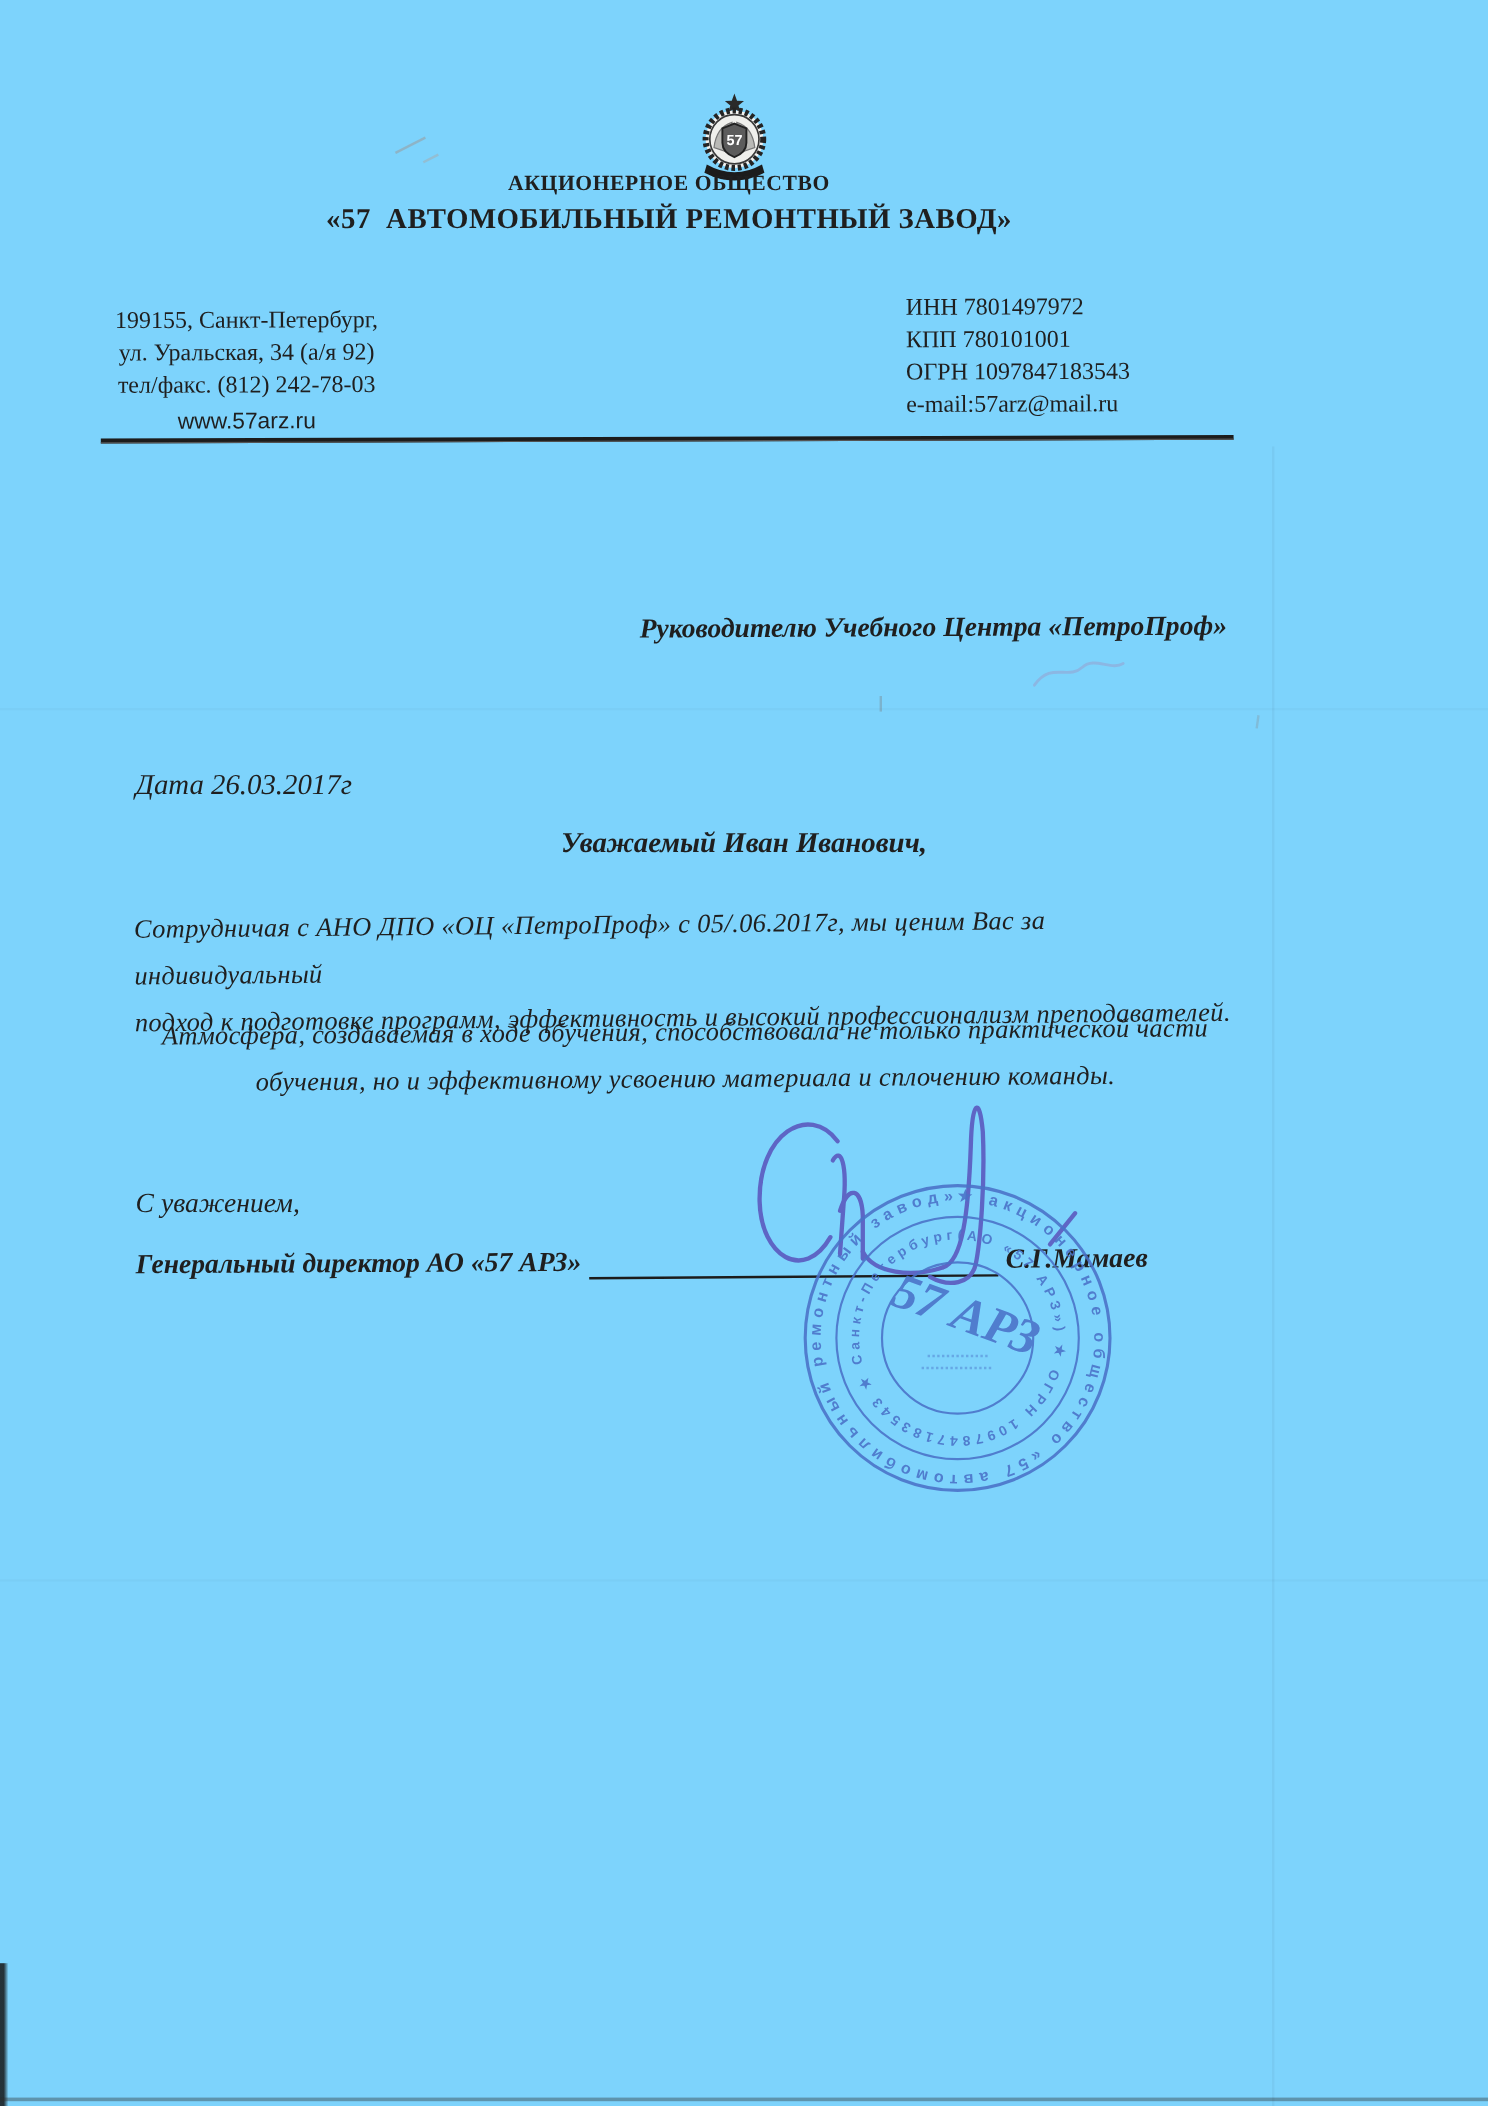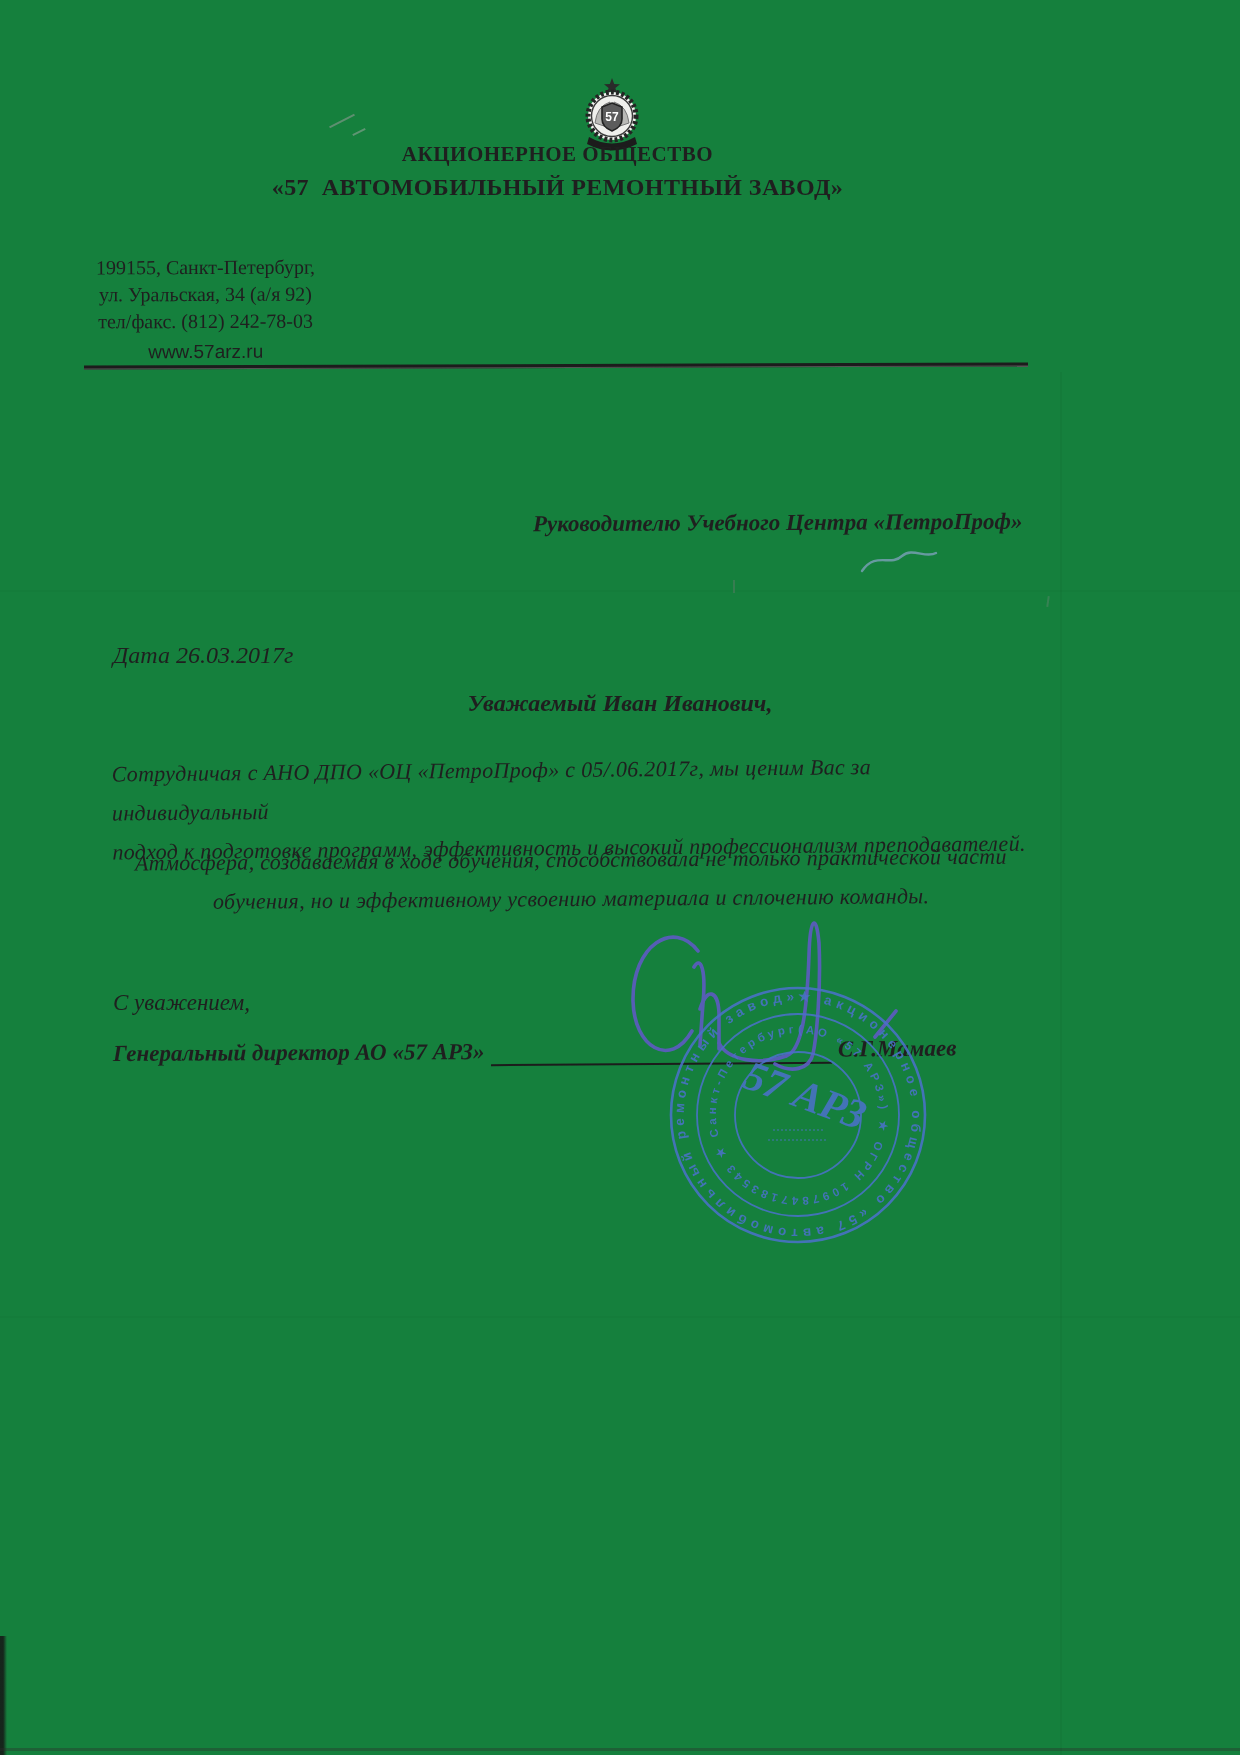--- a/index.html
+++ b/index.html
@@ -1,27 +1,27 @@
 <!DOCTYPE html>
 <html><head>
 <meta charset="utf-8">
 <style>
   html,body{margin:0;padding:0;background:#e8e8e8;}
   .page{
     position:relative;
     width:1240px;height:1755px;
-    background:#15803d;
+    background:#7dd3fc;
     overflow:hidden;
     font-family:"Liberation Serif", serif;
     color:#1f1f1f;
   }
   
   .logo{position:absolute;left:580px;top:76px;width:64px;height:76px;}
   .title-block{position:absolute;left:0;top:142px;width:1115px;text-align:center;}
-  .title-l1{font-weight:bold;font-size:21px;letter-spacing:.5px;white-space:pre-wrap;}
+  .title-l1{font-weight:bold;font-size:18px;letter-spacing:.5px;white-space:pre-wrap;}
   .title-l2{font-weight:bold;font-size:24px;letter-spacing:.4px;margin-top:7px;white-space:pre-wrap;}
   .title-l3{font-weight:bold;font-size:24px;margin-top:9px;white-space:pre-wrap;}
   .contact-left{position:absolute;left:96px;top:254px;font-size:20px;line-height:27px;transform:rotate(-.2deg);text-align:center;}
   .contact-right{position:absolute;left:755px;top:243px;font-size:20px;line-height:27px;transform:rotate(-.2deg);}
   .website{font-family:"Liberation Sans", sans-serif;font-size:19px;margin-top:3px;}
   .rule{position:absolute;left:84px;top:364px;width:944px;height:3px;background:#1c1c1c;transform:rotate(-.18deg);border-bottom:1px solid #555;}
   
   .recipient{position:absolute;right:218px;top:510px;font-size:23px;font-weight:bold;font-style:italic;white-space:nowrap;transform:rotate(-.3deg);}
   .date-line{position:absolute;left:113px;top:642px;font-size:24px;font-style:italic;}
   .salutation{position:absolute;left:0;top:690px;width:1240px;text-align:center;font-size:24px;font-weight:bold;font-style:italic;}
@@ -69,20 +69,26 @@
     <div class="title-l2">«57  АВТОМОБИЛЬНЫЙ РЕМОНТНЫЙ ЗАВОД»</div>
   </div>
 
   <div class="contact-left">
     <div>199155, Санкт-Петербург,</div>
     <div>ул. Уральская, 34  (а/я 92)</div>
     <div>тел/факс. (812) 242-78-03</div>
     <div class="website">www.57arz.ru</div>
   </div>
 
+  <div class="contact-right">
+    <div>ИНН 7801497972</div>
+    <div>КПП 780101001</div>
+    <div>ОГРН 1097847183543</div>
+    <div>e-mail:57arz@mail.ru</div>
+  </div>
 
   <div class="rule"></div>
 
   <div class="recipient">Руководителю Учебного Центра «ПетроПроф»</div>
 
   <svg class="scribble-svg" viewBox="0 0 84 36">
     <path d="M4,26 C18,6 32,22 44,11 C54,2 68,14 78,8" fill="none" stroke="#93a9d6" stroke-width="2.4" stroke-linecap="round"></path>
   </svg>
 
   <div class="date-line">Дата 26.03.2017г</div>

